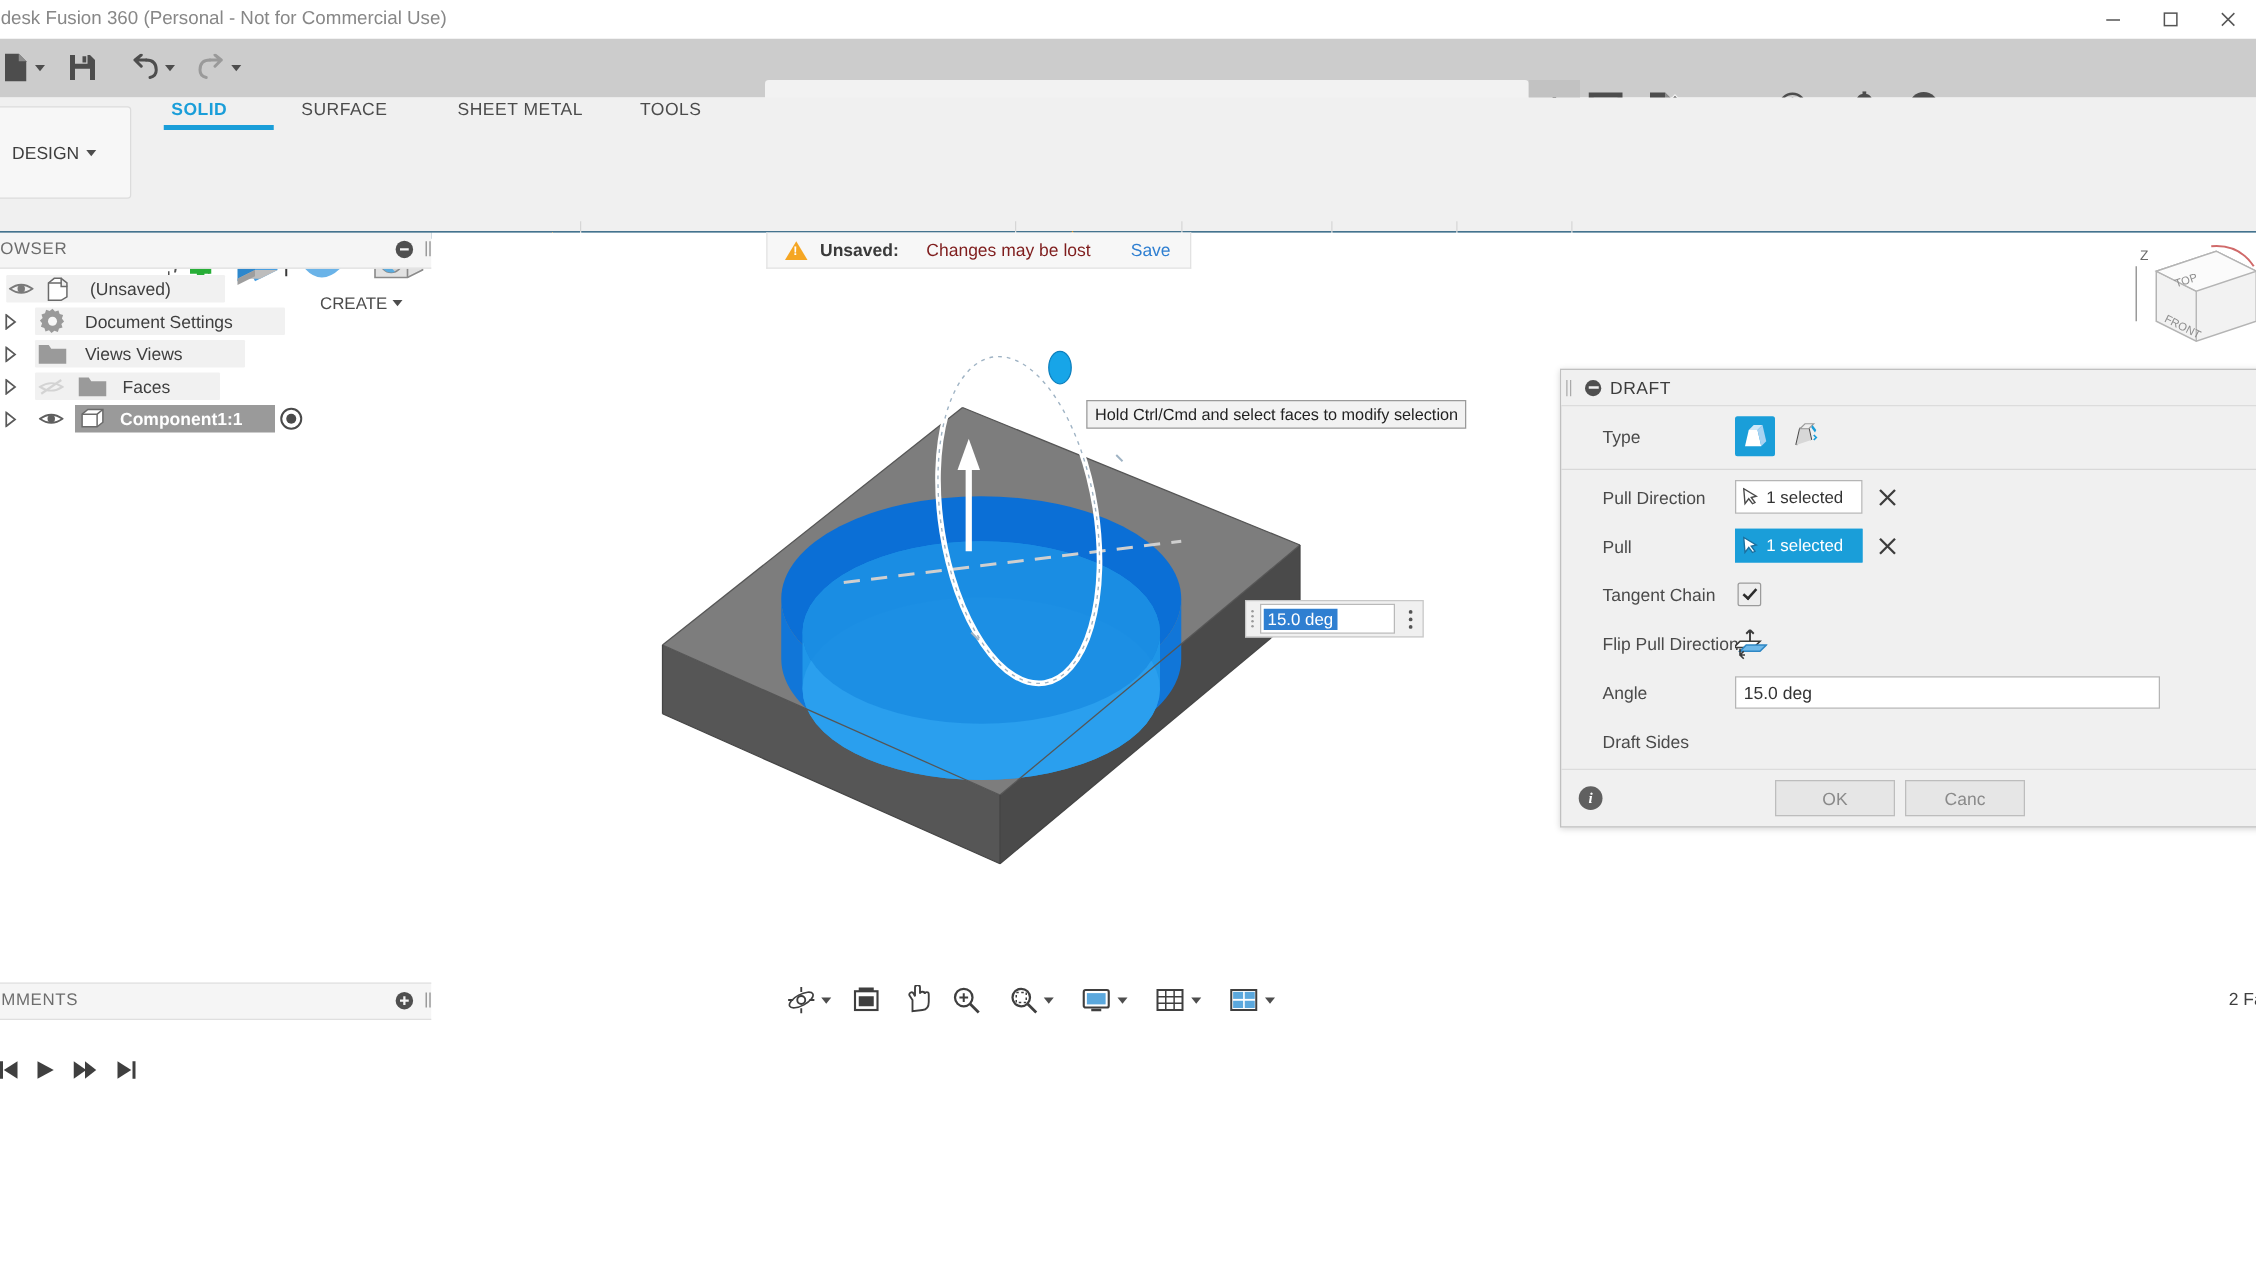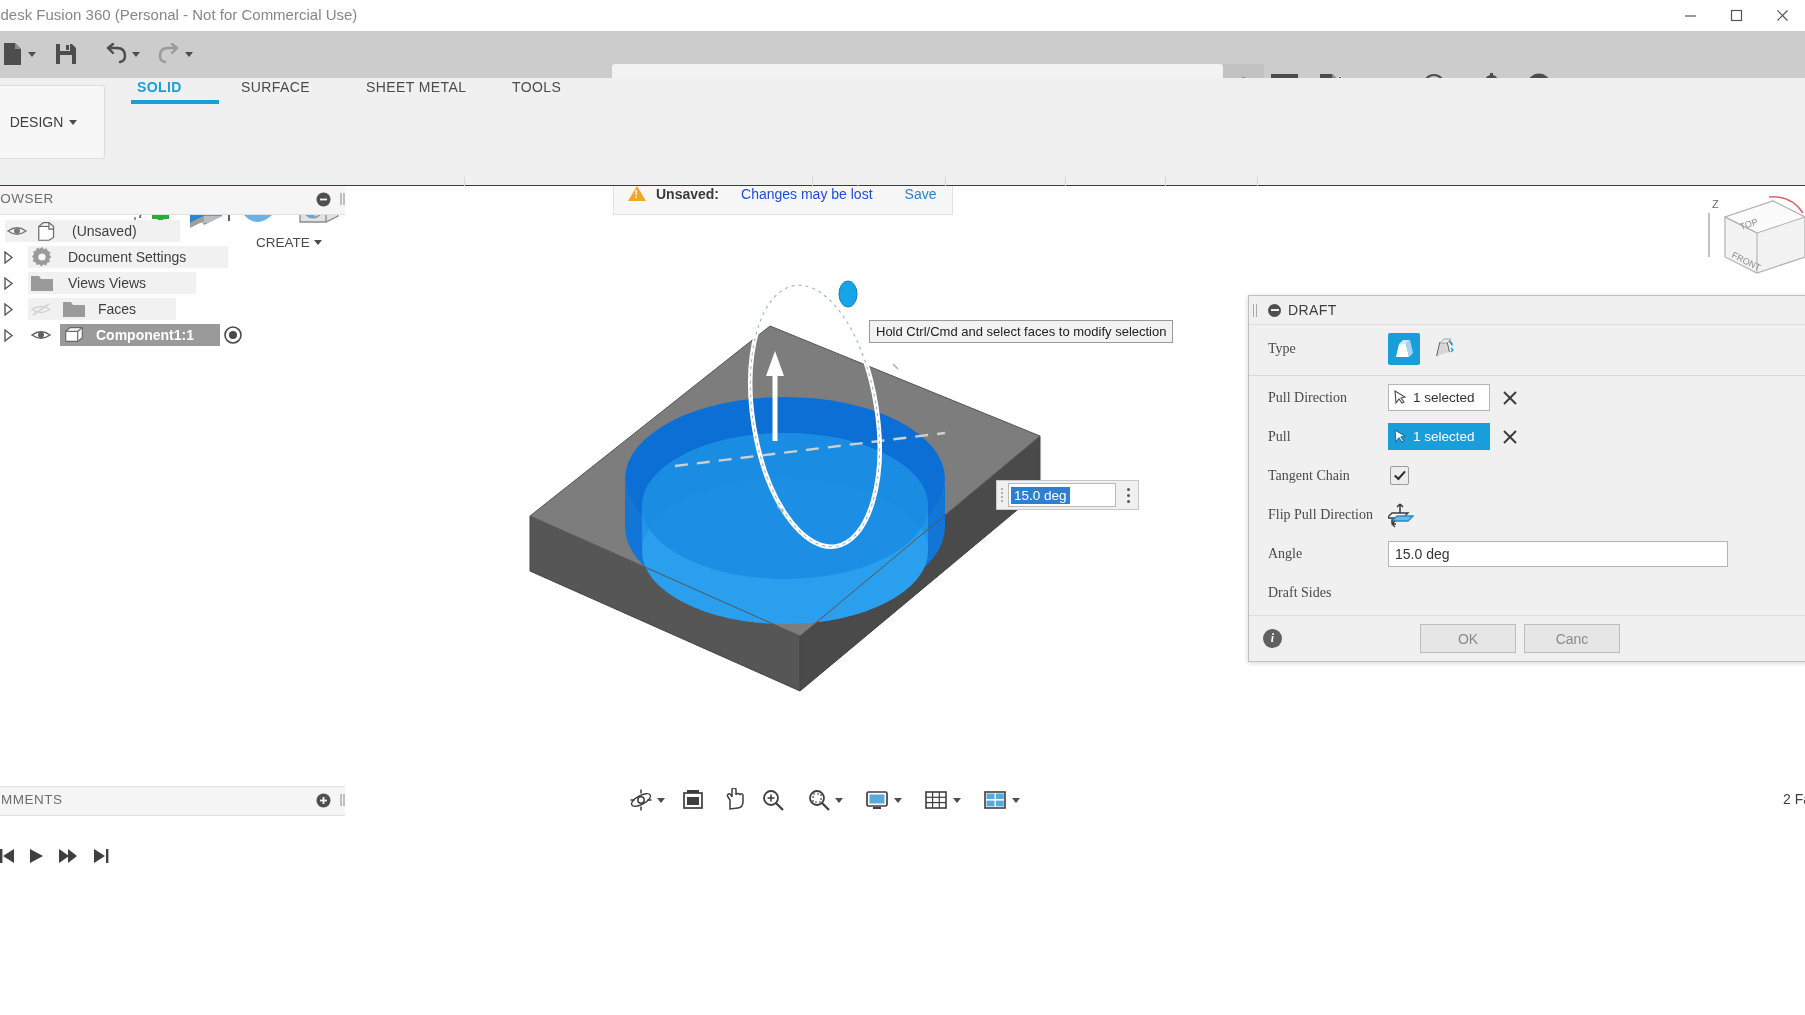--- a/index.html
+++ b/index.html
@@ -68,21 +68,21 @@
   .brow .tico{position:absolute;width:24px;display:flex;align-items:center;justify-content:center;}
   .brow .lbl{position:absolute;white-space:nowrap;}
   .rowbg{position:absolute;background:#f1f1f1;height:22px;top:2px;border-radius:1px;}
   .rowsel{position:absolute;background:#9a9a9a;height:22px;top:2px;}
 
   
   #viewport{left:345px;top:186px;width:1460px;height:600px;background:#ffffff;}
 
   
   #notif{position:absolute;left:613px;top:186px;width:340px;height:29px;background:#f7f7f7;
-         border:1px solid #e2e2e2;border-top:none;display:flex;gap:10px;
+         border:1px solid #e2e2e2;border-top:none;display:flex;align-items:center;gap:10px;
          padding:0 14px;box-sizing:border-box;}
   #notif .warn{width:0;height:0;border-left:9px solid transparent;border-right:9px solid transparent;
                border-bottom:15px solid #f5a623;position:relative;}
   #notif .warn::after{content:"!";position:absolute;left:-2.5px;top:3px;font-size:10px;
                       font-weight:bold;color:#fff;}
 
   
   #vptooltip{position:absolute;left:869px;top:320px;height:21px;background:#f2f2f2;
              border:1px solid #9a9a9a;font-size:13px;color:#222;display:flex;align-items:center;
              padding:0 6px;white-space:nowrap;}
@@ -107,21 +107,21 @@
   #draft{position:absolute;left:1248px;top:295px;width:600px;height:365px;
          background:#f0f0f0;border:1px solid #c0c0c0;box-shadow:0 1px 5px rgba(0,0,0,.17);}
   #draft .dhdr{height:28px;display:flex;align-items:center;gap:7px;padding-left:4px;
                border-bottom:1px solid #dcdcdc;background:#f0f0f0;}
   #draft .dgrip{width:8px;height:13px;display:flex;gap:2px;}
   #draft .dgrip i{width:1px;height:13px;background:#aaa;display:block;}
   .collapse{width:13px;height:13px;border-radius:50%;background:#4f4f4f;position:relative;}
   .collapse::after{content:"";position:absolute;left:2.5px;top:5.5px;width:8px;height:2px;background:#f0f0f0;}
   #draft .dtitle{font-size:14px;color:#3d3d3d;letter-spacing:.4px;}
   .drow{position:relative;height:39px;display:flex;align-items:center;}
-  .drow .dlabel{position:absolute;left:19px;font-size:14px;color:#4a4a4a;font-family:Liberation Serif, serif;}
+  .drow .dlabel{position:absolute;left:33px;font-size:14px;color:#4a4a4a;}
   .dsep{height:1px;background:#d8d8d8;margin:2px 0;}
   .typebtn{position:absolute;width:32px;height:32px;border-radius:2px;display:flex;
            align-items:center;justify-content:center;}
   .typebtn.on{background:#1a9ed9;}
   .selfield{position:absolute;left:139px;width:102px;height:27px;border:1px solid #b5b5b5;
             background:#fff;display:flex;align-items:center;gap:6px;padding-left:5px;
             box-sizing:border-box;font-size:13.5px;color:#333;}
   .selfield.active{background:#1a9ed9;border-color:#1a9ed9;color:#fff;}
   .xclear{position:absolute;left:253px;font-size:17px;color:#444;}
   .chk{position:absolute;left:141px;width:17px;height:17px;border:1px solid #9b9b9b;
@@ -547,21 +547,21 @@
     <polygon points="430,165 421,190 439,190" fill="#ffffff"></polygon>
 
     <path d="M548 178 l5 5" stroke="#9fb3c4" stroke-width="1.6"></path>
     <path d="M432 320 l6 6" stroke="#9fb3c4" stroke-width="1.6"></path>
   </svg>
 </div>
 
 <div id="notif">
   <div class="warn"></div>
   <span style="font-size:14px;color:#3a3a3a;font-weight:bold;">Unsaved:</span>
-  <span style="font-size:14px;color:#1d4ed8;margin-left:12px;">Changes may be lost</span>
+  <span style="font-size:14px;color:#7f1d1d;margin-left:12px;">Changes may be lost</span>
   <span style="font-size:14px;color:#2f7fd1;margin-left:22px;">Save</span>
 </div>
 
 <div id="vptooltip">Hold Ctrl/Cmd and select faces to modify selection</div>
 
 <div id="diminput">
   <div class="grip">
     <div class="dot"></div>
       <div class="dot"></div>
       <div class="dot"></div>

